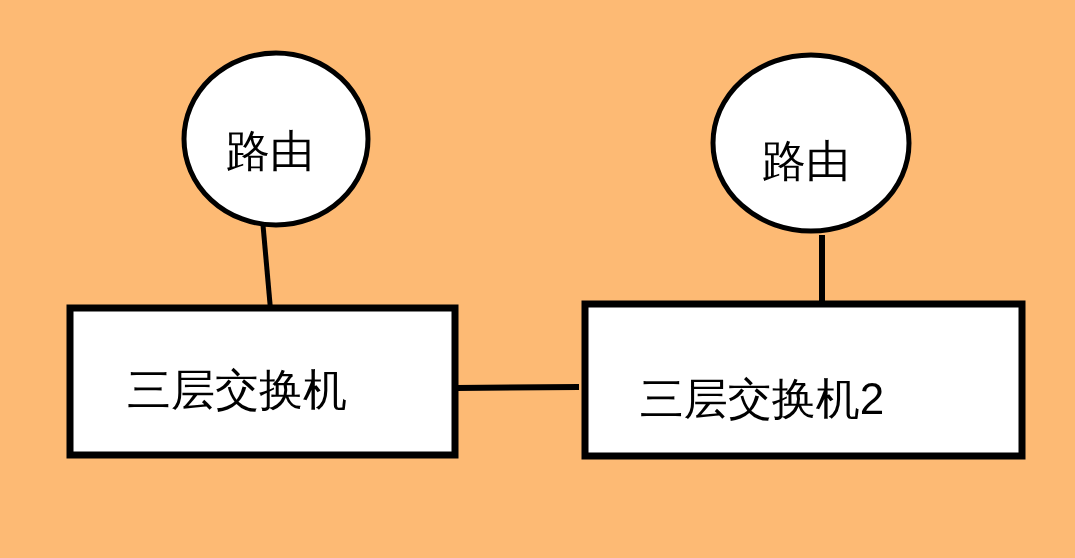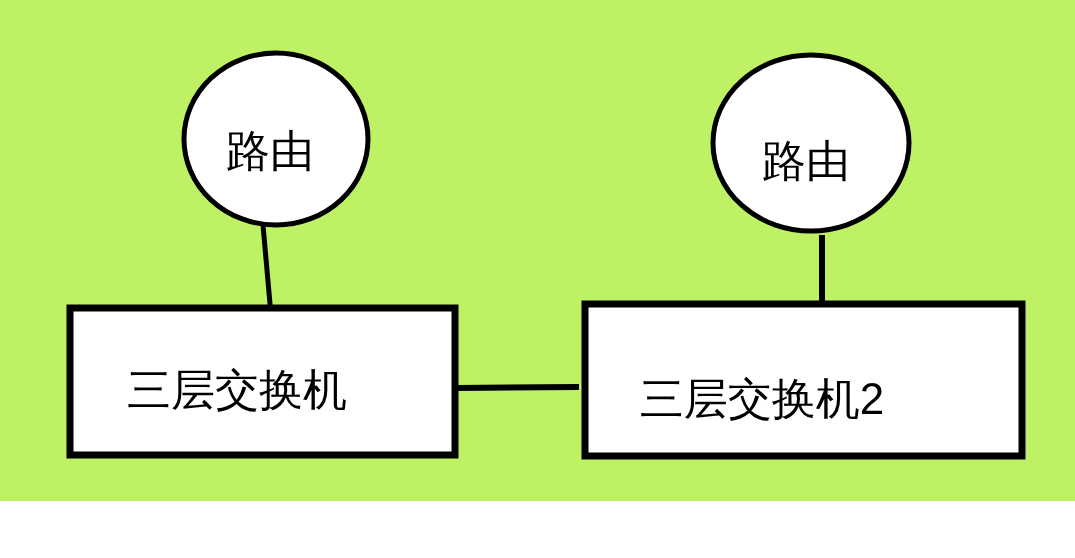--- a/index.html
+++ b/index.html
@@ -7,22 +7,22 @@
     padding: 0;
     width: 1075px;
     height: 558px;
     background: #ffffff;
     overflow: hidden;
     font-family: "Liberation Sans", "DejaVu Sans", sans-serif;
   }
   .diagram-wrap {
     position: relative;
     width: 1075px;
-    height: 501px;
-    background: #bef264;
+    height: 558px;
+    background: #fdba74;
   }
   svg {
     display: block;
   }
   text {
     font-family: "Liberation Sans", "DejaVu Sans", sans-serif;
     fill: #000000;
   }
   .node-label {
     font-size: 44px;

